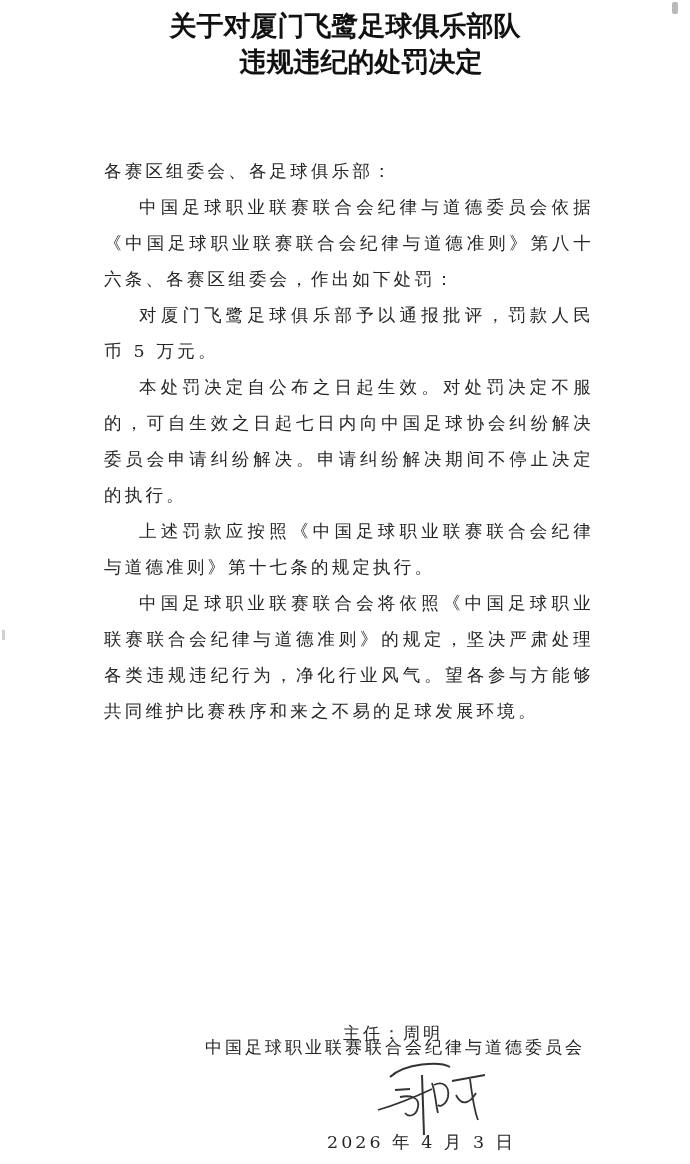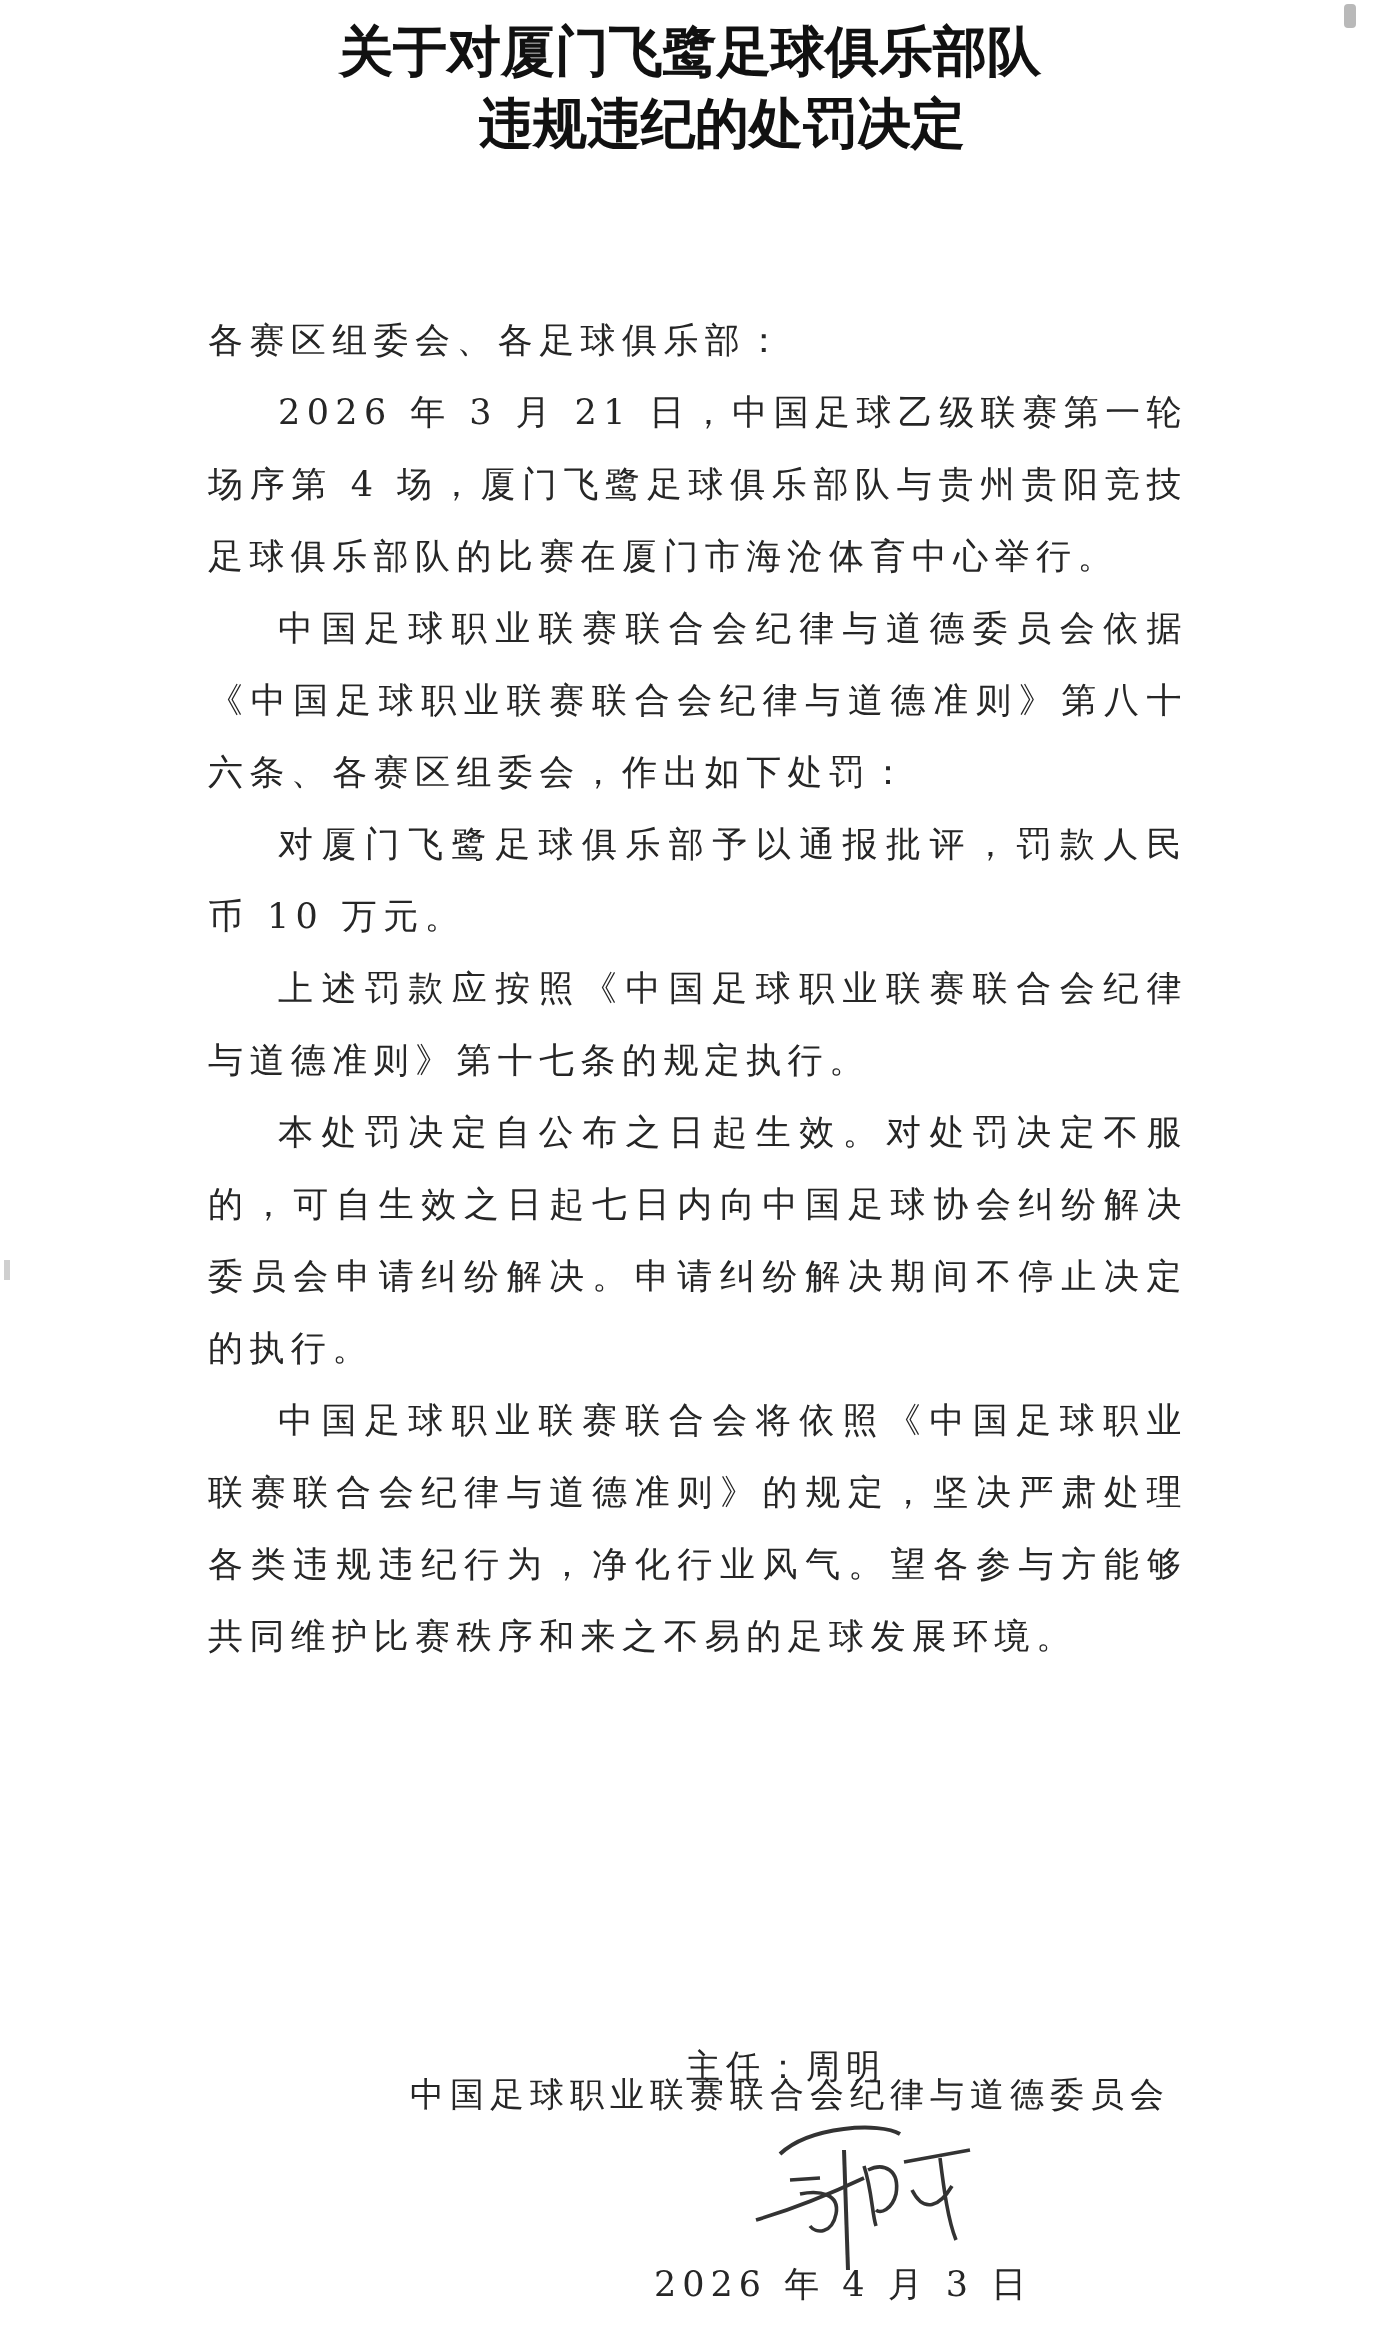--- a/index.html
+++ b/index.html
@@ -34,25 +34,24 @@
 <body>
 
 <div class="scanmark-top"></div>
 <div class="scanmark-left"></div>
 
 <div class="title t1">关于对厦门飞鹭足球俱乐部队</div>
 <div class="title t2">违规违纪的处罚决定</div>
 
 <div class="body-text" style="top:113px;margin-top:40px;">
   <p class="para noindent">各赛区组委会、各足球俱乐部：</p>
-  <p class="para">2026 年 3 月 21 日，中国足球乙级联赛第一轮场序第 4 场，厦门飞鹭足球俱乐部队与贵州贵阳竞技足球俱乐部队的比赛在厦门市海沧体育中心举行。</p>
   <p class="para">中国足球职业联赛联合会纪律与道德委员会依据《中国足球职业联赛联合会纪律与道德准则》第八十六条、各赛区组委会，作出如下处罚：</p>
-  <p class="para">对厦门飞鹭足球俱乐部予以通报批评，罚款人民币 10 万元。</p>
+  <p class="para">对厦门飞鹭足球俱乐部予以通报批评，罚款人民币 5 万元。</p>
+  <p class="para">本处罚决定自公布之日起生效。对处罚决定不服的，可自生效之日起七日内向中国足球协会纠纷解决委员会申请纠纷解决。申请纠纷解决期间不停止决定的执行。</p>
   <p class="para">上述罚款应按照《中国足球职业联赛联合会纪律与道德准则》第十七条的规定执行。</p>
-  <p class="para">本处罚决定自公布之日起生效。对处罚决定不服的，可自生效之日起七日内向中国足球协会纠纷解决委员会申请纠纷解决。申请纠纷解决期间不停止决定的执行。</p>
   <p class="para">中国足球职业联赛联合会将依照《中国足球职业联赛联合会纪律与道德准则》的规定，坚决严肃处理各类违规违纪行为，净化行业风气。望各参与方能够共同维护比赛秩序和来之不易的足球发展环境。</p>
 </div>
 
 <div class="sig" style="left:205px; top:1036px;">中国足球职业联赛联合会纪律与道德委员会</div>
 <div class="sig" style="left:343px; top:1022px;">主任：周明</div>
 
 <svg style="position:absolute; left:370px; top:1055px;" width="130" height="85" viewBox="0 0 130 85">
   <path d="M20,22 C35,8 70,6 80,12" stroke="#333" stroke-width="2" fill="none"></path>
   <path d="M8,55 C25,50 45,42 62,34" stroke="#333" stroke-width="1.8" fill="none"></path>
   <path d="M25,35 L40,34 M30,42 C40,40 50,42 48,52 C46,62 38,62 35,58" stroke="#333" stroke-width="1.8" fill="none"></path>

